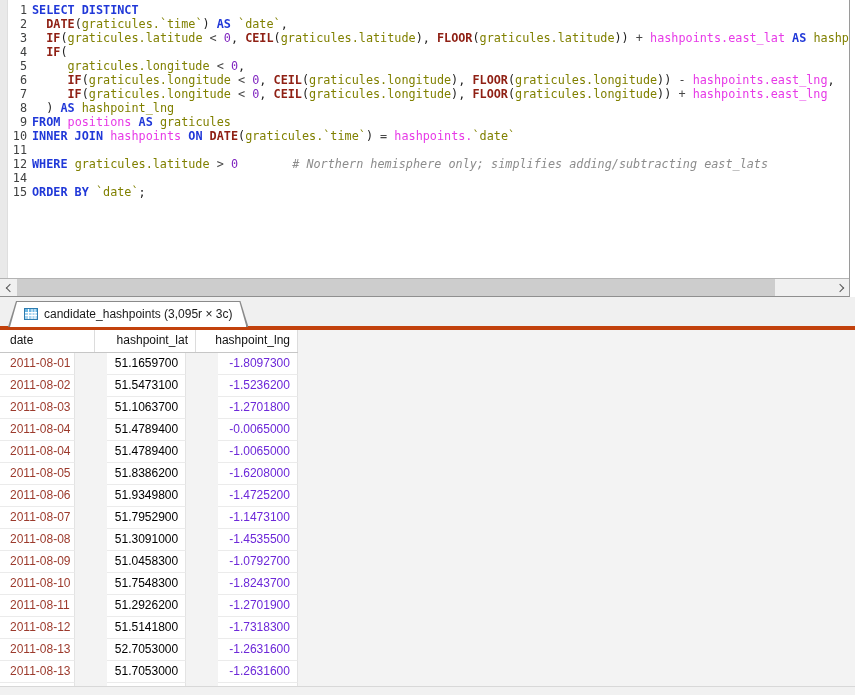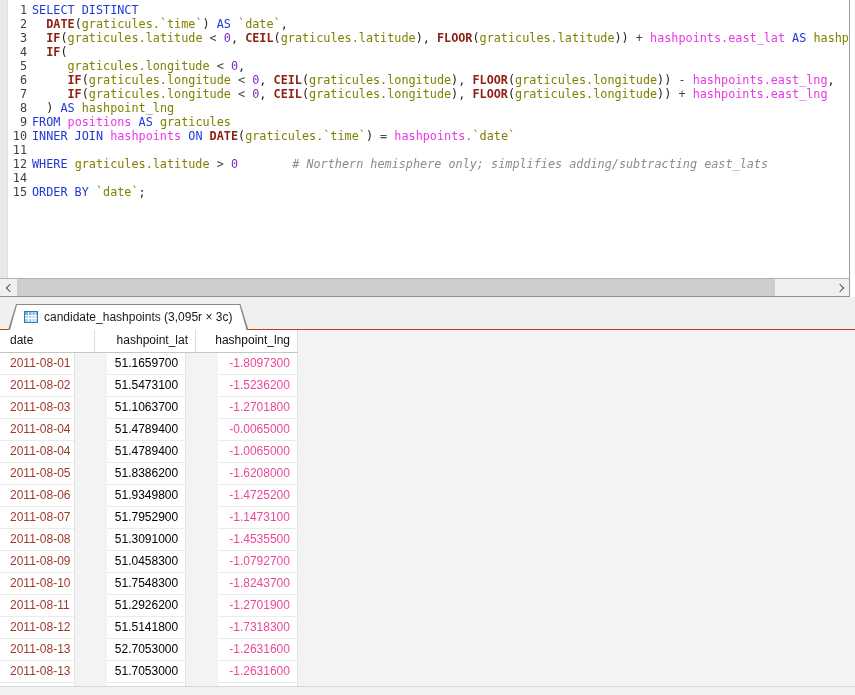--- a/index.html
+++ b/index.html
@@ -11,21 +11,21 @@
   .editor{
     position:absolute;top:0;left:0;width:850px;height:297px;
     box-sizing:border-box;background:#fff;
     border-right:1px solid #9a9a9a;border-bottom:1px solid #8f8f8f;
   }
   .code-area{position:absolute;left:0;right:0;top:0;bottom:17px;overflow:hidden;padding-top:3px;}
   .margin-strip{position:absolute;left:0;top:0;bottom:0;width:7px;background:#e9e9e9;border-right:1px solid #dedede;}
   .line{display:flex;height:14px;line-height:14px;font-family:"DejaVu Sans Mono",monospace;font-size:11.8px;white-space:pre;}
   .ln{width:27px;text-align:right;padding-right:5px;color:#3f4040;flex:none;position:relative;}
   .lc{flex:1;overflow:hidden;}
-  .tk-kw{color:#2038d8;font-weight:normal;}
+  .tk-kw{color:#2038d8;font-weight:bold;}
   .tk-fn{color:#8f2014;font-weight:bold;}
   .tk-id{color:#808000;}
   .tk-tbl{color:#e73ae7;}
   .tk-num{color:#8026c0;}
   .tk-cmt{color:#8c8c8c;font-style:italic;margin-left:40px;}
   .tk-op{color:#474747;}
   .tk-pln{color:#222;}
   
   .hscroll{
     position:absolute;left:0;right:0;bottom:0;height:17px;background:#f0f0f0;
@@ -34,41 +34,41 @@
   .sbtn{position:absolute;top:0;width:17px;height:17px;display:flex;align-items:center;justify-content:center;}
   .sbtn.left{left:0;}
   .sbtn.right{right:0;}
   .chev{width:5px;height:5px;border-left:1.5px solid #555;border-bottom:1.5px solid #555;display:inline-block;}
   .chev.l{transform:rotate(45deg);margin-left:2px;}
   .chev.r{transform:rotate(225deg);margin-right:2px;}
   .sthumb{position:absolute;left:17px;top:0;width:758px;height:17px;background:#cdcdcd;}
   
   .tabstrip{
     position:absolute;top:297px;left:0;width:855px;height:33px;box-sizing:border-box;
-    background:#f0f0f0;border-bottom:1px solid #c2410c;
+    background:#f0f0f0;border-bottom:4px solid #c2410c;
   }
   .tab{position:absolute;left:8px;bottom:-1px;height:26px;display:flex;}
   .tab-border{position:absolute;inset:0;background:#8a8a8a;
     clip-path:polygon(8px 0,calc(100% - 8px) 0,100% 100%,0 100%);}
   .tab-fill{position:absolute;left:2px;right:2px;top:1px;bottom:0;background:#ffffff;
     clip-path:polygon(7px 0,calc(100% - 7px) 0,100% 100%,0 100%);}
   .tab-content{position:relative;display:flex;align-items:center;gap:6px;padding:0 16px;font-size:12px;color:#1a1a1a;}
   
   .grid{position:absolute;top:330px;left:0;width:855px;bottom:0;background:#f3f3f3;overflow:hidden;}
   .grid-header{display:flex;height:22px;background:#fff;width:298px;border-bottom:1px solid #c6c6c6;box-sizing:content-box;}
   .hcell{box-sizing:border-box;height:22px;line-height:21px;font-size:12px;color:#111;background:#fff;
     border-right:1px solid #dcdcdc;}
   .grow{display:flex;height:22px;width:298px;gap:32px;}
   .gcell{box-sizing:border-box;height:22px;line-height:21px;font-size:12px;background:#fff;
     border-right:1px solid #e3e3e3;border-bottom:1px solid #ebebeb;}
   .al{text-align:left;padding-left:10px;}
   .ar{text-align:right;padding-right:7px;}
   .c-date{width:95px;color:#9c3a2c;}
   .c-lat{width:101px;color:#000000;}
-  .c-lng{width:102px;color:#ec4899;}
+  .c-lng{width:102px;color:#6d28d9;}
   .hcell.c-date,.hcell.c-lat,.hcell.c-lng{color:#111;}
   .grow.partial .gcell{height:5px;border-bottom:none;}
   .grow.partial{height:5px;}
   .grid-hbar{position:absolute;left:0;right:0;bottom:0;height:8px;background:#f1f1f1;border-top:1px solid #d8d8d8;}
 </style>
 </head>
 <body>
 
 <div class="editor">
   <div class="code-area">

